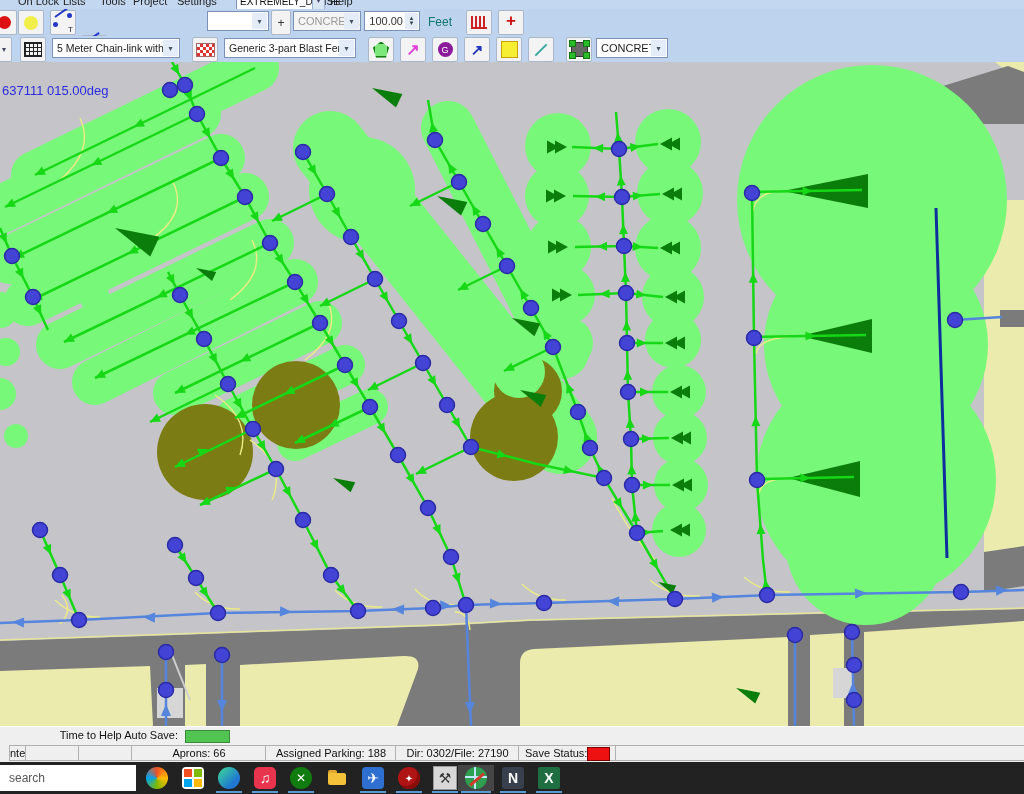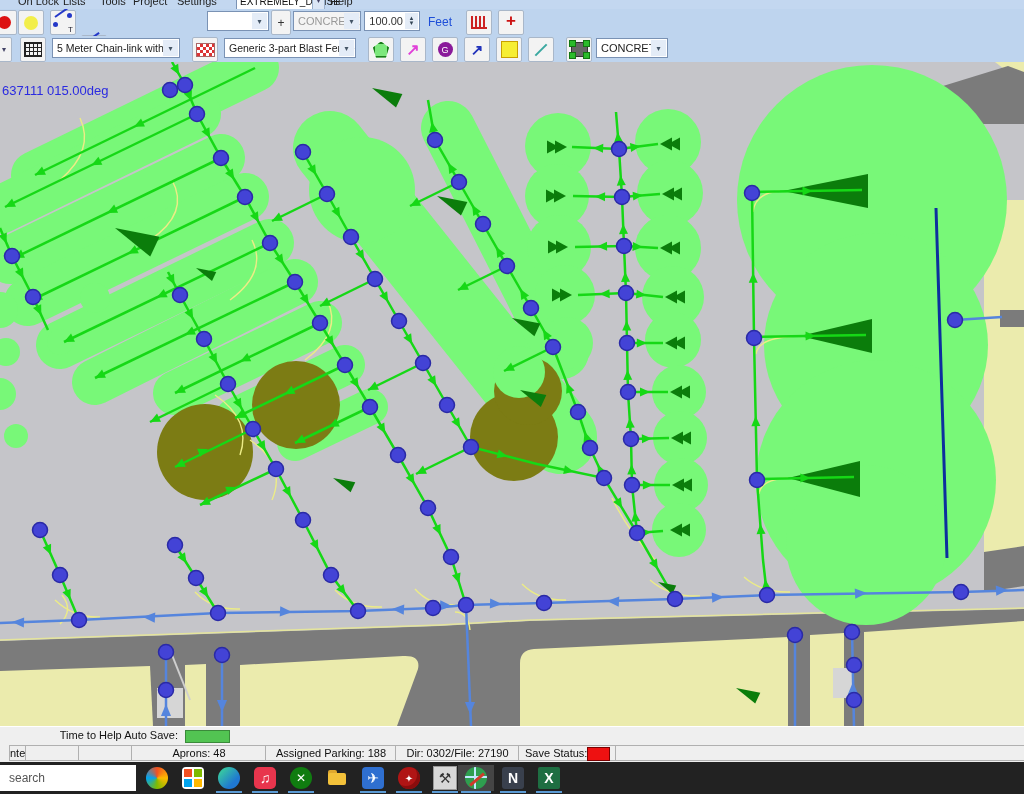--- a/index.html
+++ b/index.html
@@ -22,21 +22,21 @@
   .dotc{border-radius:50%;display:block;}
   .seg{position:relative;}
   .seg .bar{position:absolute;left:4px;top:5px;width:16px;height:2px;background:#2438c8;transform:rotate(-35deg);transform-origin:left center;}
   .seg .d1{position:absolute;left:2px;top:11px;width:5px;height:5px;border-radius:50%;background:#2438c8;}
   .seg .d2{position:absolute;right:3px;top:2px;width:5px;height:5px;border-radius:50%;background:#2438c8;}
   .seg i{position:absolute;right:2px;bottom:0px;font-style:normal;font-size:8px;color:#223;}
   .spin{position:absolute;top:2px;height:20px;background:#fff;border:1px solid #7a92b4;font-size:11px;color:#333;
     display:flex;align-items:center;justify-content:flex-end;box-sizing:border-box;padding-right:16px;}
   .spin .ud{position:absolute;right:1px;top:1px;bottom:1px;width:13px;background:#e4ecf7;font-size:6px;color:#345;
     display:flex;flex-direction:column;align-items:center;justify-content:center;line-height:5px;}
-  .lbl{position:absolute;top:6px;font-size:12px;color:#1d4ed8;}
+  .lbl{position:absolute;top:6px;font-size:12px;color:#0f766e;}
   .ruler-ico{width:16px;height:11px;background:
     repeating-linear-gradient(90deg,#cc2222 0 2px,transparent 2px 4px);border-bottom:2px solid #cc2222;}
   .grid-ico{width:16px;height:13px;background:
     repeating-linear-gradient(0deg,#222 0 1px,transparent 1px 4px),
     repeating-linear-gradient(90deg,#222 0 1px,transparent 1px 4px);border:1px solid #222;}
   .check-ico{width:17px;height:12px;background:conic-gradient(#d33 25%,#fff 0 50%,#d33 0 75%,#fff 0) 0 0/6px 6px;border:1px solid #a66;}
   .pent-ico{width:16px;height:16px;background:#7ce87c;border:0;
     clip-path:polygon(50% 0,100% 38%,81% 100%,19% 100%,0 38%);box-shadow:inset 0 0 0 2px #1a7a1a;}
   .sel-ico{position:relative;width:15px;height:13px;background:#666;border:1px solid #333;}
   .sel-ico b{position:absolute;width:5px;height:5px;background:#2abb2a;border:1px solid #117711;}
@@ -552,21 +552,21 @@
   <span class="as-bar"></span>
 </div>
 
 <div class="statusbar2">
   <div class="scell" style="left:9px;width:25px;justify-content:flex-start">
     <span>nter</span>
     </div>
   <div class="scell" style="left:25px;width:53px"></div>
   <div class="scell" style="left:78px;width:53px"></div>
   <div class="scell" style="left:131px;width:134px">
-    <span>Aprons: 48</span>
+    <span>Aprons: 66</span>
     </div>
   <div class="scell" style="left:265px;width:130px">
     <span>Assigned Parking: 188</span>
     </div>
   <div class="scell" style="left:395px;width:123px">
     <span>Dir: 0302/File: 27190</span>
     </div>
   <div class="scell" style="left:518px;width:97px;justify-content:flex-start;padding-left:6px">
     <span>Save Status:</span>
     </div>

